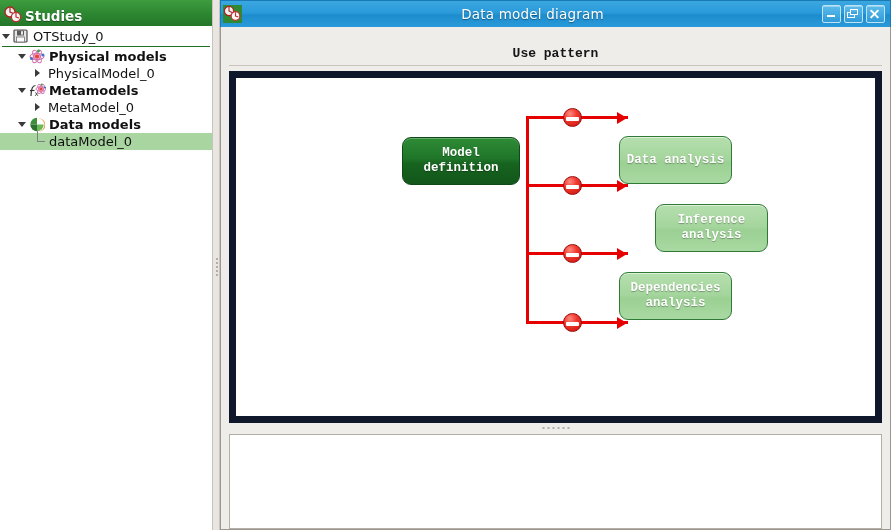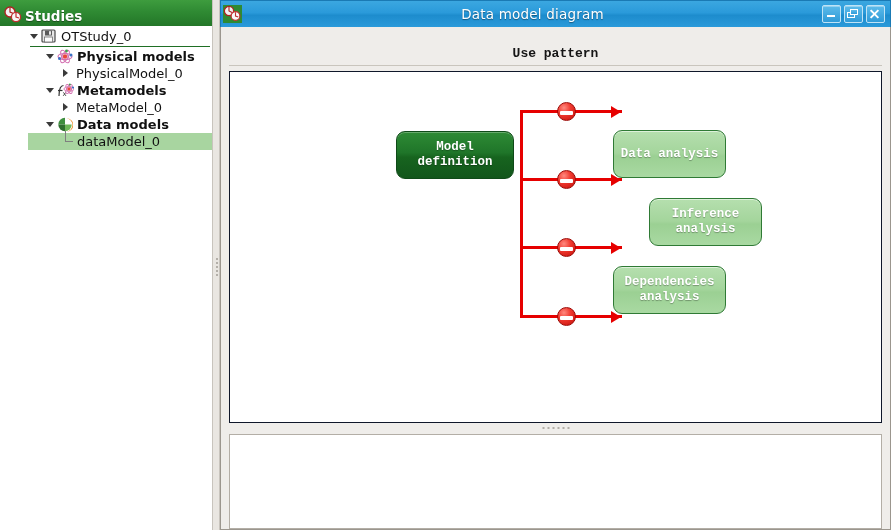--- a/index.html
+++ b/index.html
@@ -14,21 +14,21 @@
   
   .studies-dock{position:absolute;left:0;top:0;width:216px;height:530px;
     background:#ffffff;box-sizing:border-box;}
   .studies-title{position:relative;height:32px;
     background:linear-gradient(to bottom,#3e9c3e 0%,#2f8a33 38%,#1f6f24 100%);
     border-bottom:1px solid #16551b;
     display:flex;align-items:center;padding-left:4px;box-sizing:border-box;}
   .studies-title .ttl{color:#ffffff;font-weight:bold;font-size:13.5px;margin-left:3px;
     text-shadow:0 1px 0 rgba(0,0,0,.35);}
   .tree{position:absolute;left:0;top:26px;width:212px;bottom:0;background:#fff;
-    padding-top:2px;box-sizing:border-box;padding-left:28px;}
+    padding-top:2px;box-sizing:border-box;}
   .row{height:17px;display:flex;align-items:center;white-space:nowrap;
     font-size:13px;color:#111;}
   .row.sel{background:#a8d5a0;}
   .row .twisty{width:13px;height:13px;display:inline-block;flex:0 0 13px;
     position:relative;}
   .row .twisty.down::after{content:"";position:absolute;left:2px;top:4px;
     border-left:4.5px solid transparent;border-right:4.5px solid transparent;
     border-top:5px solid #3a3a3a;}
   .row .twisty.right::after{content:"";position:absolute;left:3px;top:1.5px;
     border-top:4.5px solid transparent;border-bottom:4.5px solid transparent;
@@ -74,21 +74,21 @@
   .wbtn .x1{transform:rotate(45deg);}
   .wbtn .x2{transform:rotate(-45deg);}
 
   .win-body{position:absolute;left:0;top:27px;width:671px;height:503px;
     background:#efedea;border:1px solid #9b968e;border-top:none;box-sizing:border-box;
     padding:16px 8px 7px 8px;font-family:Liberation Mono, monospace;}
 
   .pattern-hdr{height:22px;line-height:22px;text-align:center;font-weight:bold;
     font-size:13px;color:#151515;border-bottom:1px solid #c9c5bd;}
 
-  .canvas{margin-top:5px;height:352px;background:#ffffff;border:1px solid #0f172a;
+  .canvas{margin-top:5px;height:352px;background:#ffffff;border:7px solid #0f172a;
     position:relative;box-sizing:border-box;}
 
   .hsplit{height:11px;position:relative;}
   .hsplit .dots{position:absolute;left:50%;top:4px;transform:translateX(-50%);
     display:flex;gap:3px;}
   .hsplit .dots i{width:2px;height:2px;background:#b3afa8;display:block;}
 
   .bottom-panel{height:95px;background:#ffffff;border:1px solid #b3aea6;box-sizing:border-box;}
 
   

